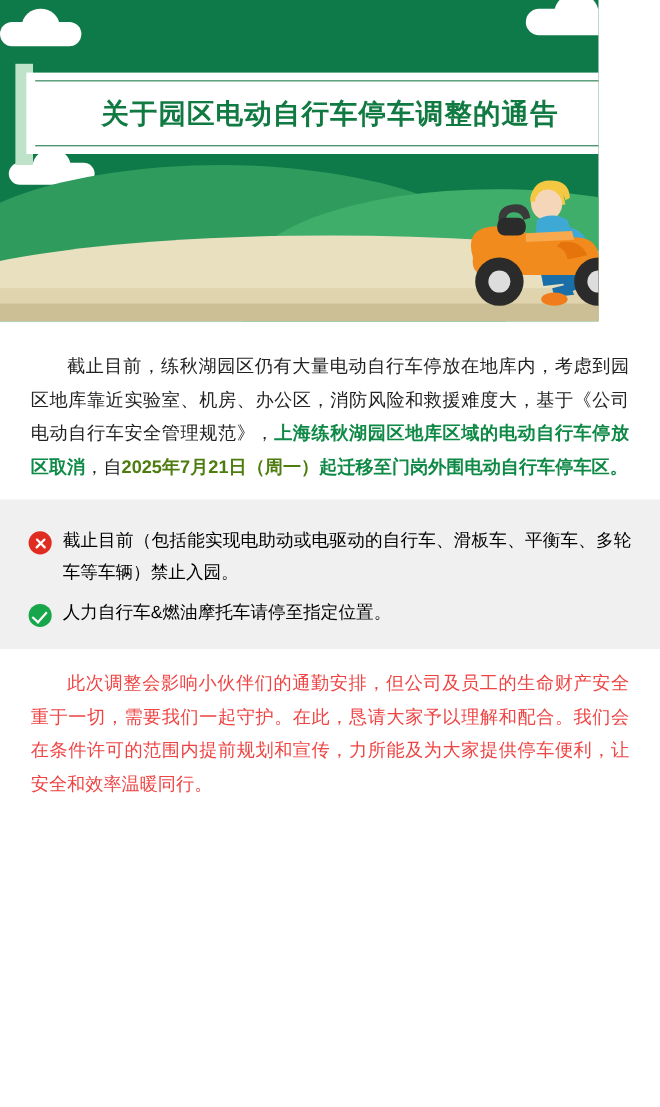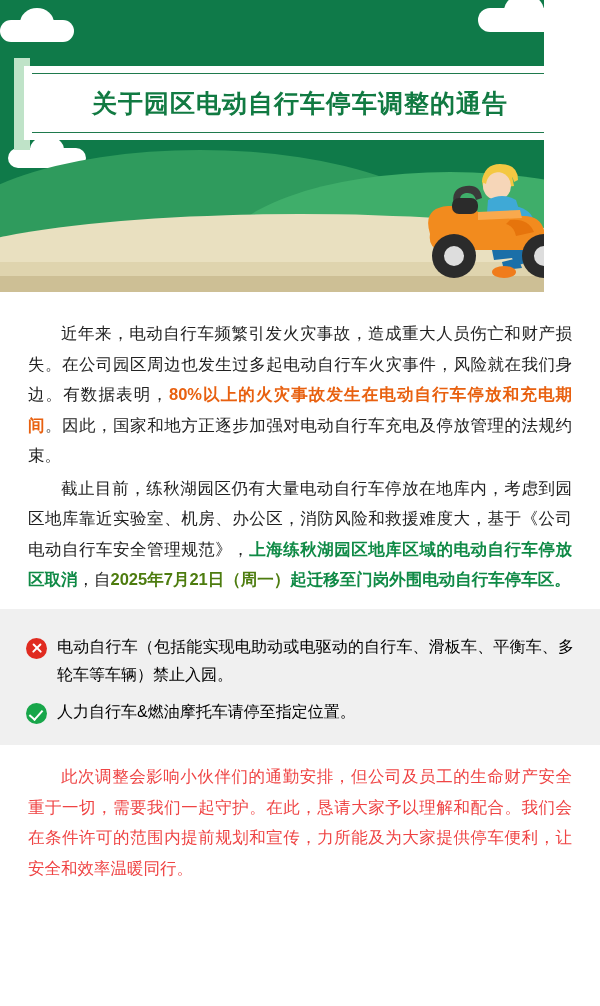--- a/index.html
+++ b/index.html
@@ -263,30 +263,29 @@
 
     <circle cx="62" cy="110" r="22" fill="#2b2b2b"></circle>
     <circle cx="62" cy="110" r="10" fill="#dddddd"></circle>
     <circle cx="152" cy="110" r="22" fill="#2b2b2b"></circle>
     <circle cx="152" cy="110" r="10" fill="#dddddd"></circle>
   </svg>
 </div>
 
 <div class="content">
 
-  <p class="para"><span>近年来，电动自行车频繁引发火灾事故，造成重大人员伤亡和财产损失。在公司园区周边也发生过多起电动自行车火灾事件，风险就在我们身边。有数据表明，</span><span class="hl-orange">80%以上的火灾事故发生在电动自行车停放和充电期间</span><span>。因此，国家和地方正逐步加强对电动自行车充电及停放管理的法规约束。</span></p>
 
   <p class="para"><span>截止目前，练秋湖园区仍有大量电动自行车停放在地库内，考虑到园区地库靠近实验室、机房、办公区，消防风险和救援难度大，基于《公司电动自行车安全管理规范》，</span><span class="hl-green">上海练秋湖园区地库区域的电动自行车停放区取消</span><span>，自</span><span class="hl-red">2025年7月21日（周一）</span><span class="hl-green">起迁移至门岗外围电动自行车停车区。</span></p>
 </div>
 
 <div class="callout">
 
   <div class="rule-item">
     <span class="rule-icon deny"></span>
-    <span class="rule-text">电动自行车（包括能实现电助动或电驱动的自行车、滑板车、平衡车、多轮车等车辆）禁止入园。</span>
+    <span class="rule-text">截止目前（包括能实现电助动或电驱动的自行车、滑板车、平衡车、多轮车等车辆）禁止入园。</span>
   </div>
 
   <div class="rule-item">
     <span class="rule-icon allow"></span>
     <span class="rule-text">人力自行车&amp;燃油摩托车请停至指定位置。</span>
   </div>
 </div>
 
 <div class="closing">
   <p>此次调整会影响小伙伴们的通勤安排，但公司及员工的生命财产安全重于一切，需要我们一起守护。在此，恳请大家予以理解和配合。我们会在条件许可的范围内提前规划和宣传，力所能及为大家提供停车便利，让安全和效率温暖同行。</p>

